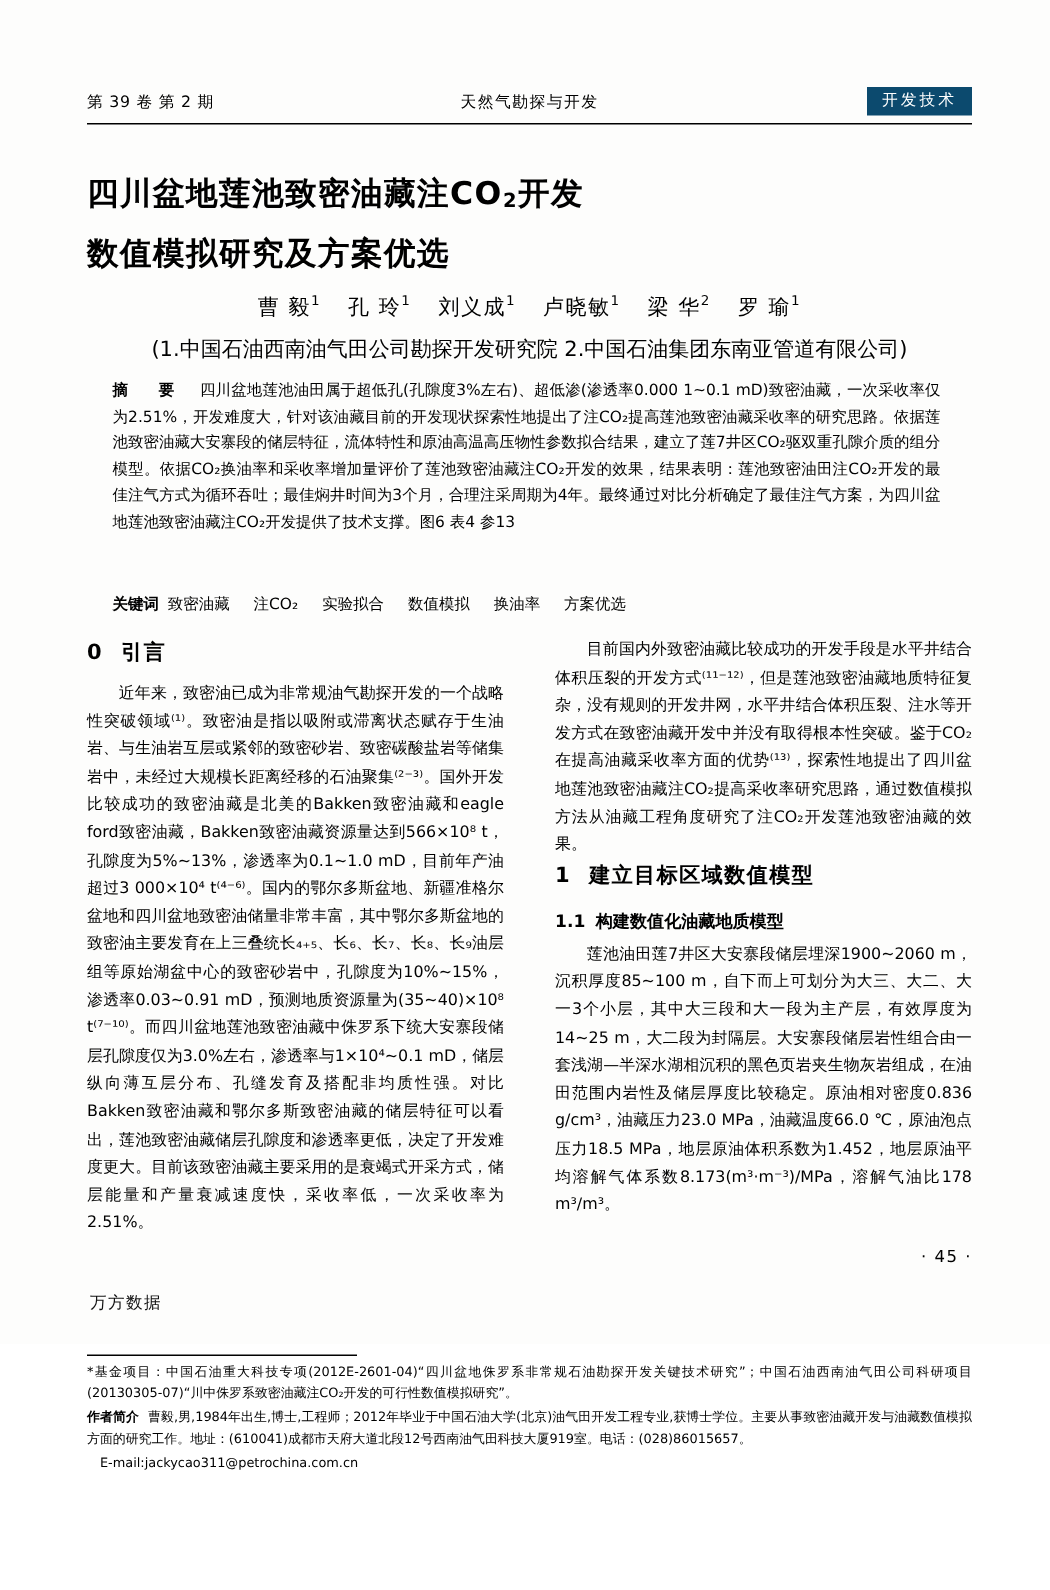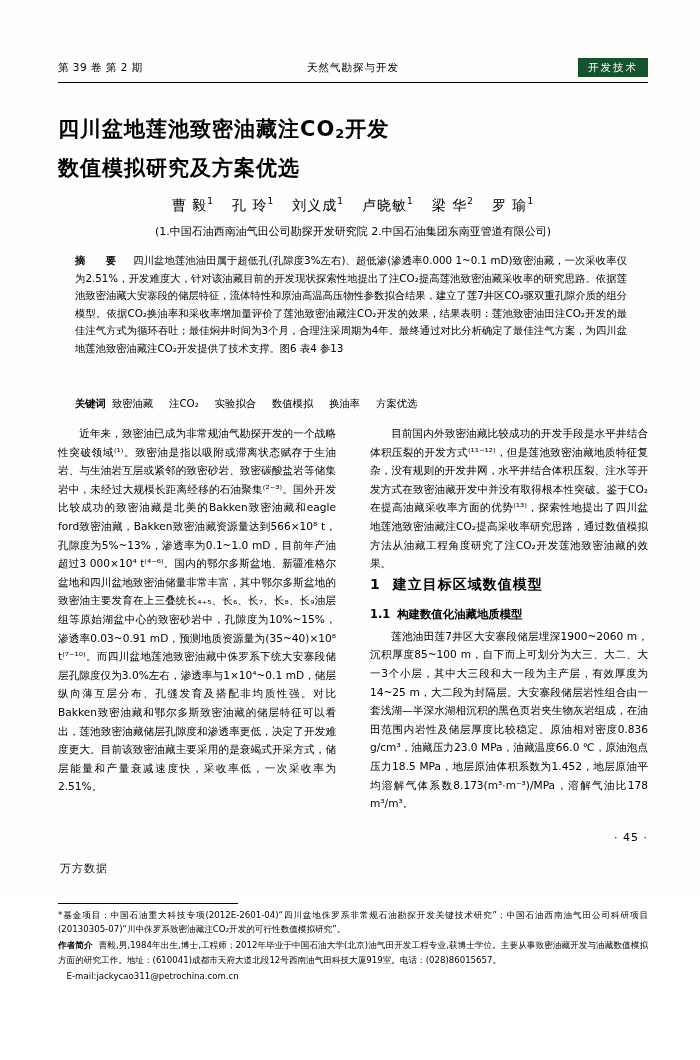--- a/index.html
+++ b/index.html
@@ -37,21 +37,21 @@
   .header-center {
     position: absolute;
     left: 0; right: 0;
     text-align: center;
     font-size: 10.5px;
     letter-spacing: 1px;
   }
   .header-badge {
     position: absolute;
     right: 0; top: 2px;
-    background: #14532d;
+    background: #0c4a6e;
     color: #ffffff;
     font-size: 10.5px;
     padding: 3px 10px 3px 10px;
     letter-spacing: 2px;
     line-height: 13px;
   }
   .header-rule {
     position: absolute;
     left: 58px; top: 82px; width: 590px;
     border-top: 1px solid #000;
@@ -81,21 +81,21 @@
     text-align: center;
     font-size: 14px;
     letter-spacing: 1px;
   }
   .authors .nm { margin: 0 9px; }
   .authors sup { font-size: 9px; }
   .affil {
     position: absolute;
     left: 58px; top: 224px; width: 590px;
     text-align: center;
-    font-size: 11px;
+    font-size: 14px;
     letter-spacing: 0;
   }
 
   
   .abstract {
     position: absolute;
     left: 75px; top: 252px; width: 552px;
     font-size: 10.3px;
     line-height: 17.6px;
     text-align: justify;
@@ -210,20 +210,23 @@
 
   <div class="abstract">
     <span class="lbl">摘　要</span><span>四川盆地莲池油田属于超低孔(孔隙度3%左右)、超低渗(渗透率0.000 1~0.1 mD)致密油藏，一次采收率仅为2.51%，开发难度大，针对该油藏目前的开发现状探索性地提出了注CO₂提高莲池致密油藏采收率的研究思路。依据莲池致密油藏大安寨段的储层特征，流体特性和原油高温高压物性参数拟合结果，建立了莲7井区CO₂驱双重孔隙介质的组分模型。依据CO₂换油率和采收率增加量评价了莲池致密油藏注CO₂开发的效果，结果表明：莲池致密油田注CO₂开发的最佳注气方式为循环吞吐；最佳焖井时间为3个月，合理注采周期为4年。最终通过对比分析确定了最佳注气方案，为四川盆地莲池致密油藏注CO₂开发提供了技术支撑。图6 表4 参13</span>
   </div>
 
   <div class="keywords">
     <span class="lbl">关键词</span><span class="kw">致密油藏</span><span class="kw">注CO₂</span><span class="kw">实验拟合</span><span class="kw">数值模拟</span><span class="kw">换油率</span><span class="kw">方案优选</span>
   </div>
 
   <div class="col col-left">
+    <div class="sec-h1">
+      <span class="num">0</span><span>引言</span>
+    </div>
     <p class="para">近年来，致密油已成为非常规油气勘探开发的一个战略性突破领域⁽¹⁾。致密油是指以吸附或滞离状态赋存于生油岩、与生油岩互层或紧邻的致密砂岩、致密碳酸盐岩等储集岩中，未经过大规模长距离经移的石油聚集⁽²⁻³⁾。国外开发比较成功的致密油藏是北美的Bakken致密油藏和eagle ford致密油藏，Bakken致密油藏资源量达到566×10⁸ t，孔隙度为5%~13%，渗透率为0.1~1.0 mD，目前年产油超过3 000×10⁴ t⁽⁴⁻⁶⁾。国内的鄂尔多斯盆地、新疆准格尔盆地和四川盆地致密油储量非常丰富，其中鄂尔多斯盆地的致密油主要发育在上三叠统长₄₊₅、长₆、长₇、长₈、长₉油层组等原始湖盆中心的致密砂岩中，孔隙度为10%~15%，渗透率0.03~0.91 mD，预测地质资源量为(35~40)×10⁸ t⁽⁷⁻¹⁰⁾。而四川盆地莲池致密油藏中侏罗系下统大安寨段储层孔隙度仅为3.0%左右，渗透率与1×10⁴~0.1 mD，储层纵向薄互层分布、孔缝发育及搭配非均质性强。对比Bakken致密油藏和鄂尔多斯致密油藏的储层特征可以看出，莲池致密油藏储层孔隙度和渗透率更低，决定了开发难度更大。目前该致密油藏主要采用的是衰竭式开采方式，储层能量和产量衰减速度快，采收率低，一次采收率为2.51%。</p>
   </div>
 
   <div class="col col-right">
     <p class="para">目前国内外致密油藏比较成功的开发手段是水平井结合体积压裂的开发方式⁽¹¹⁻¹²⁾，但是莲池致密油藏地质特征复杂，没有规则的开发井网，水平井结合体积压裂、注水等开发方式在致密油藏开发中并没有取得根本性突破。鉴于CO₂在提高油藏采收率方面的优势⁽¹³⁾，探索性地提出了四川盆地莲池致密油藏注CO₂提高采收率研究思路，通过数值模拟方法从油藏工程角度研究了注CO₂开发莲池致密油藏的效果。</p>
 
     <div class="sec-h1" style="">
       <span class="num">1</span><span>建立目标区域数值模型</span>
     </div>
 

